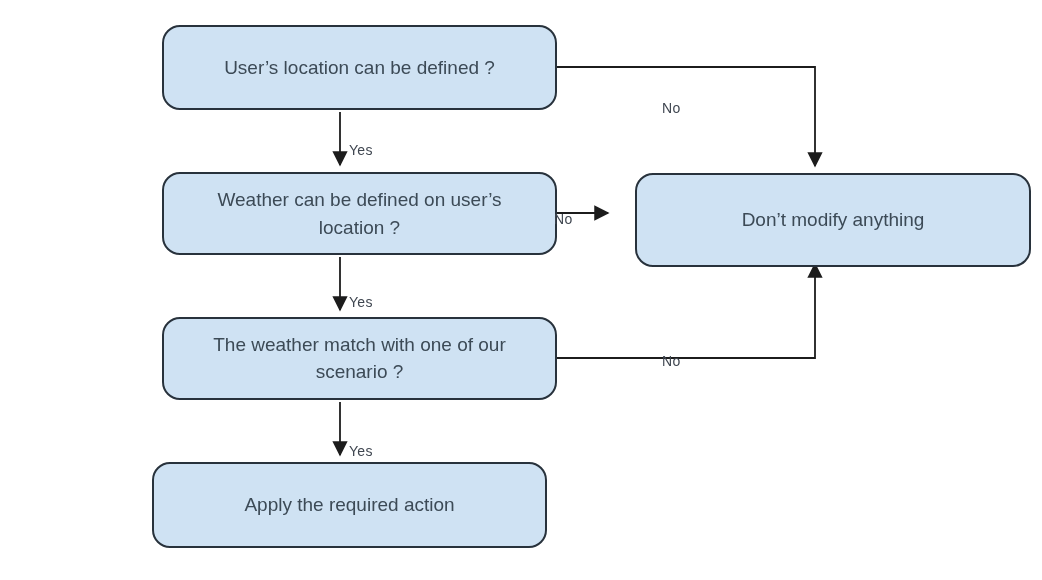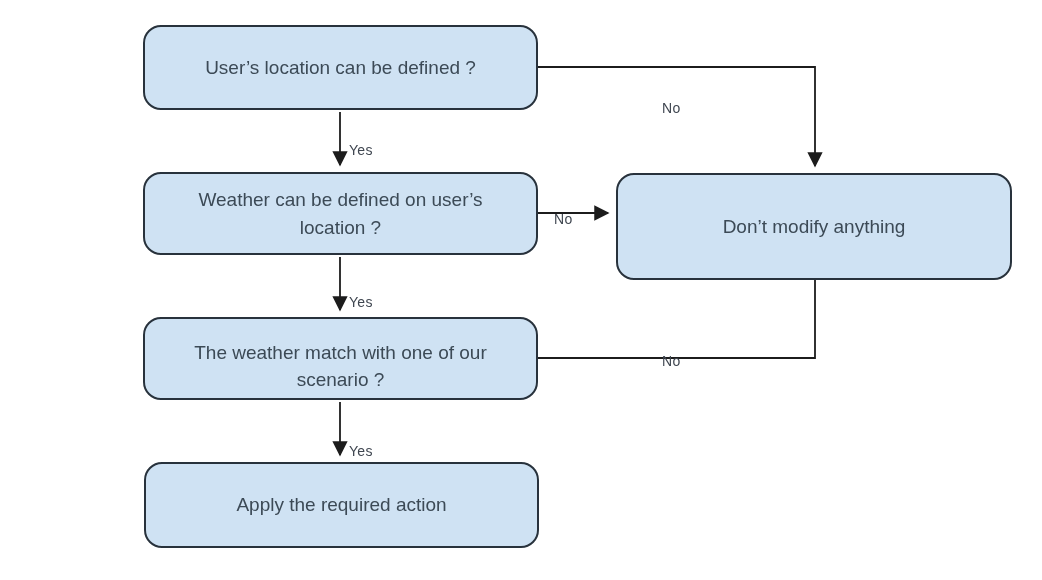--- a/index.html
+++ b/index.html
@@ -37,27 +37,28 @@
     background: var(--node-fill);
     border: 2px solid var(--node-border);
     border-radius: 18px;
     display: flex;
     align-items: center;
     justify-content: center;
     text-align: center;
     color: var(--node-text);
     font-size: 19px;
     line-height: 1.45;
-    padding: 4px 30px;
+    padding: 12px 30px;
+    margin-left: 19px;
   }
   .node-q1    { left: 143px; top:  25px; width: 395px; height: 85px; }
   .node-q2    { left: 143px; top: 172px; width: 395px; height: 83px; }
   .node-q3    { left: 143px; top: 317px; width: 395px; height: 83px; align-items: flex-end; }
-  .node-apply { left: 144px; top: 462px; width: 395px; height: 86px; }
-  .node-dont  { left: 616px; top: 173px; width: 396px; height: 107px; }
+  .node-apply { left: 133px; top: 462px; width: 395px; height: 86px; }
+  .node-dont  { left: 616px; top: 173px; width: 396px; height: 94px; }
   .edge-label {
     position: absolute;
     font-size: 14px;
     color: var(--label-text);
     letter-spacing: 0.3px;
     margin-top: 23px;
   }
   .lbl-yes1 { left: 349px; top: 119px; }
   .lbl-yes2 { left: 349px; top: 271px; }
   .lbl-yes3 { left: 349px; top: 420px; }

